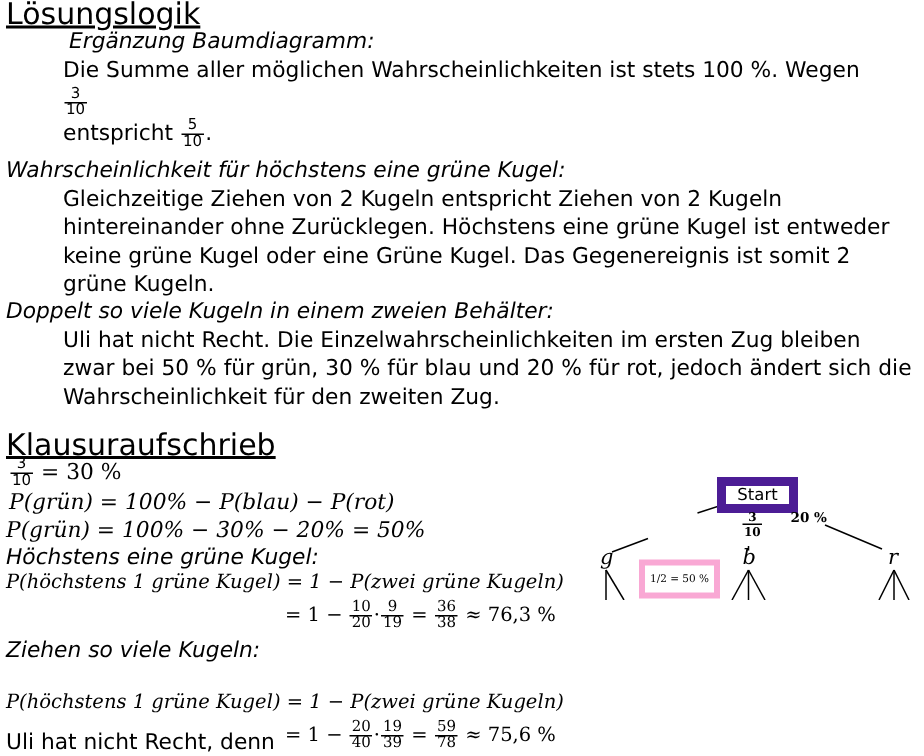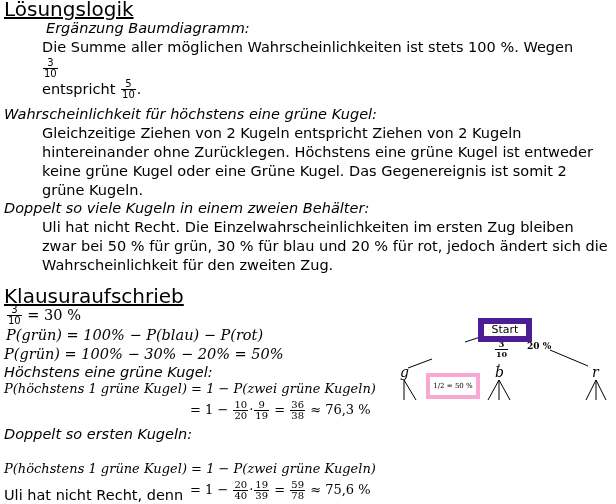--- a/index.html
+++ b/index.html
@@ -56,21 +56,21 @@
 <div class="line math" style="top:345px; left:4px;">P(grün) = 100% − 30% − 20% = 50%</div>
 <div class="line sub" style="top:363px;">Höchstens eine grüne Kugel:</div>
 <div class="line math" style="top:380px; left:4px; font-size:13px;">P(höchstens 1 grüne Kugel) = 1 − P(zwei grüne Kugeln)</div>
 <div class="line mathn" style="top:400px; left:190px; font-size:13px;">
   <span>= 1 −</span>
   <span class="frac"><span class="num">10</span><span class="den">20</span></span><span>·</span><span class="frac"><span class="num">9</span><span class="den">19</span></span>
   <span>=</span>
   <span class="frac"><span class="num">36</span><span class="den">38</span></span>
   <span>≈ 76,3 %</span>
 </div>
-<div class="line sub" style="top:425px;">Doppelt so ersten Kugeln:</div>
+<div class="line sub" style="top:425px;">Ziehen so viele Kugeln:</div>
 <div class="line" style="top:442px; left:4px;margin-top:44px;">Uli hat nicht Recht, denn</div>
 <div class="line math" style="top:460px; left:4px; font-size:13px;">P(höchstens 1 grüne Kugel) = 1 − P(zwei grüne Kugeln)</div>
 <div class="line mathn" style="top:480px; left:190px; font-size:13px;">
   <span>= 1 −</span>
   <span class="frac"><span class="num">20</span><span class="den">40</span></span><span>·</span><span class="frac"><span class="num">19</span><span class="den">39</span></span>
   <span>=</span>
   <span class="frac"><span class="num">59</span><span class="den">78</span></span>
   <span>≈ 75,6 %</span>
 </div>
 

